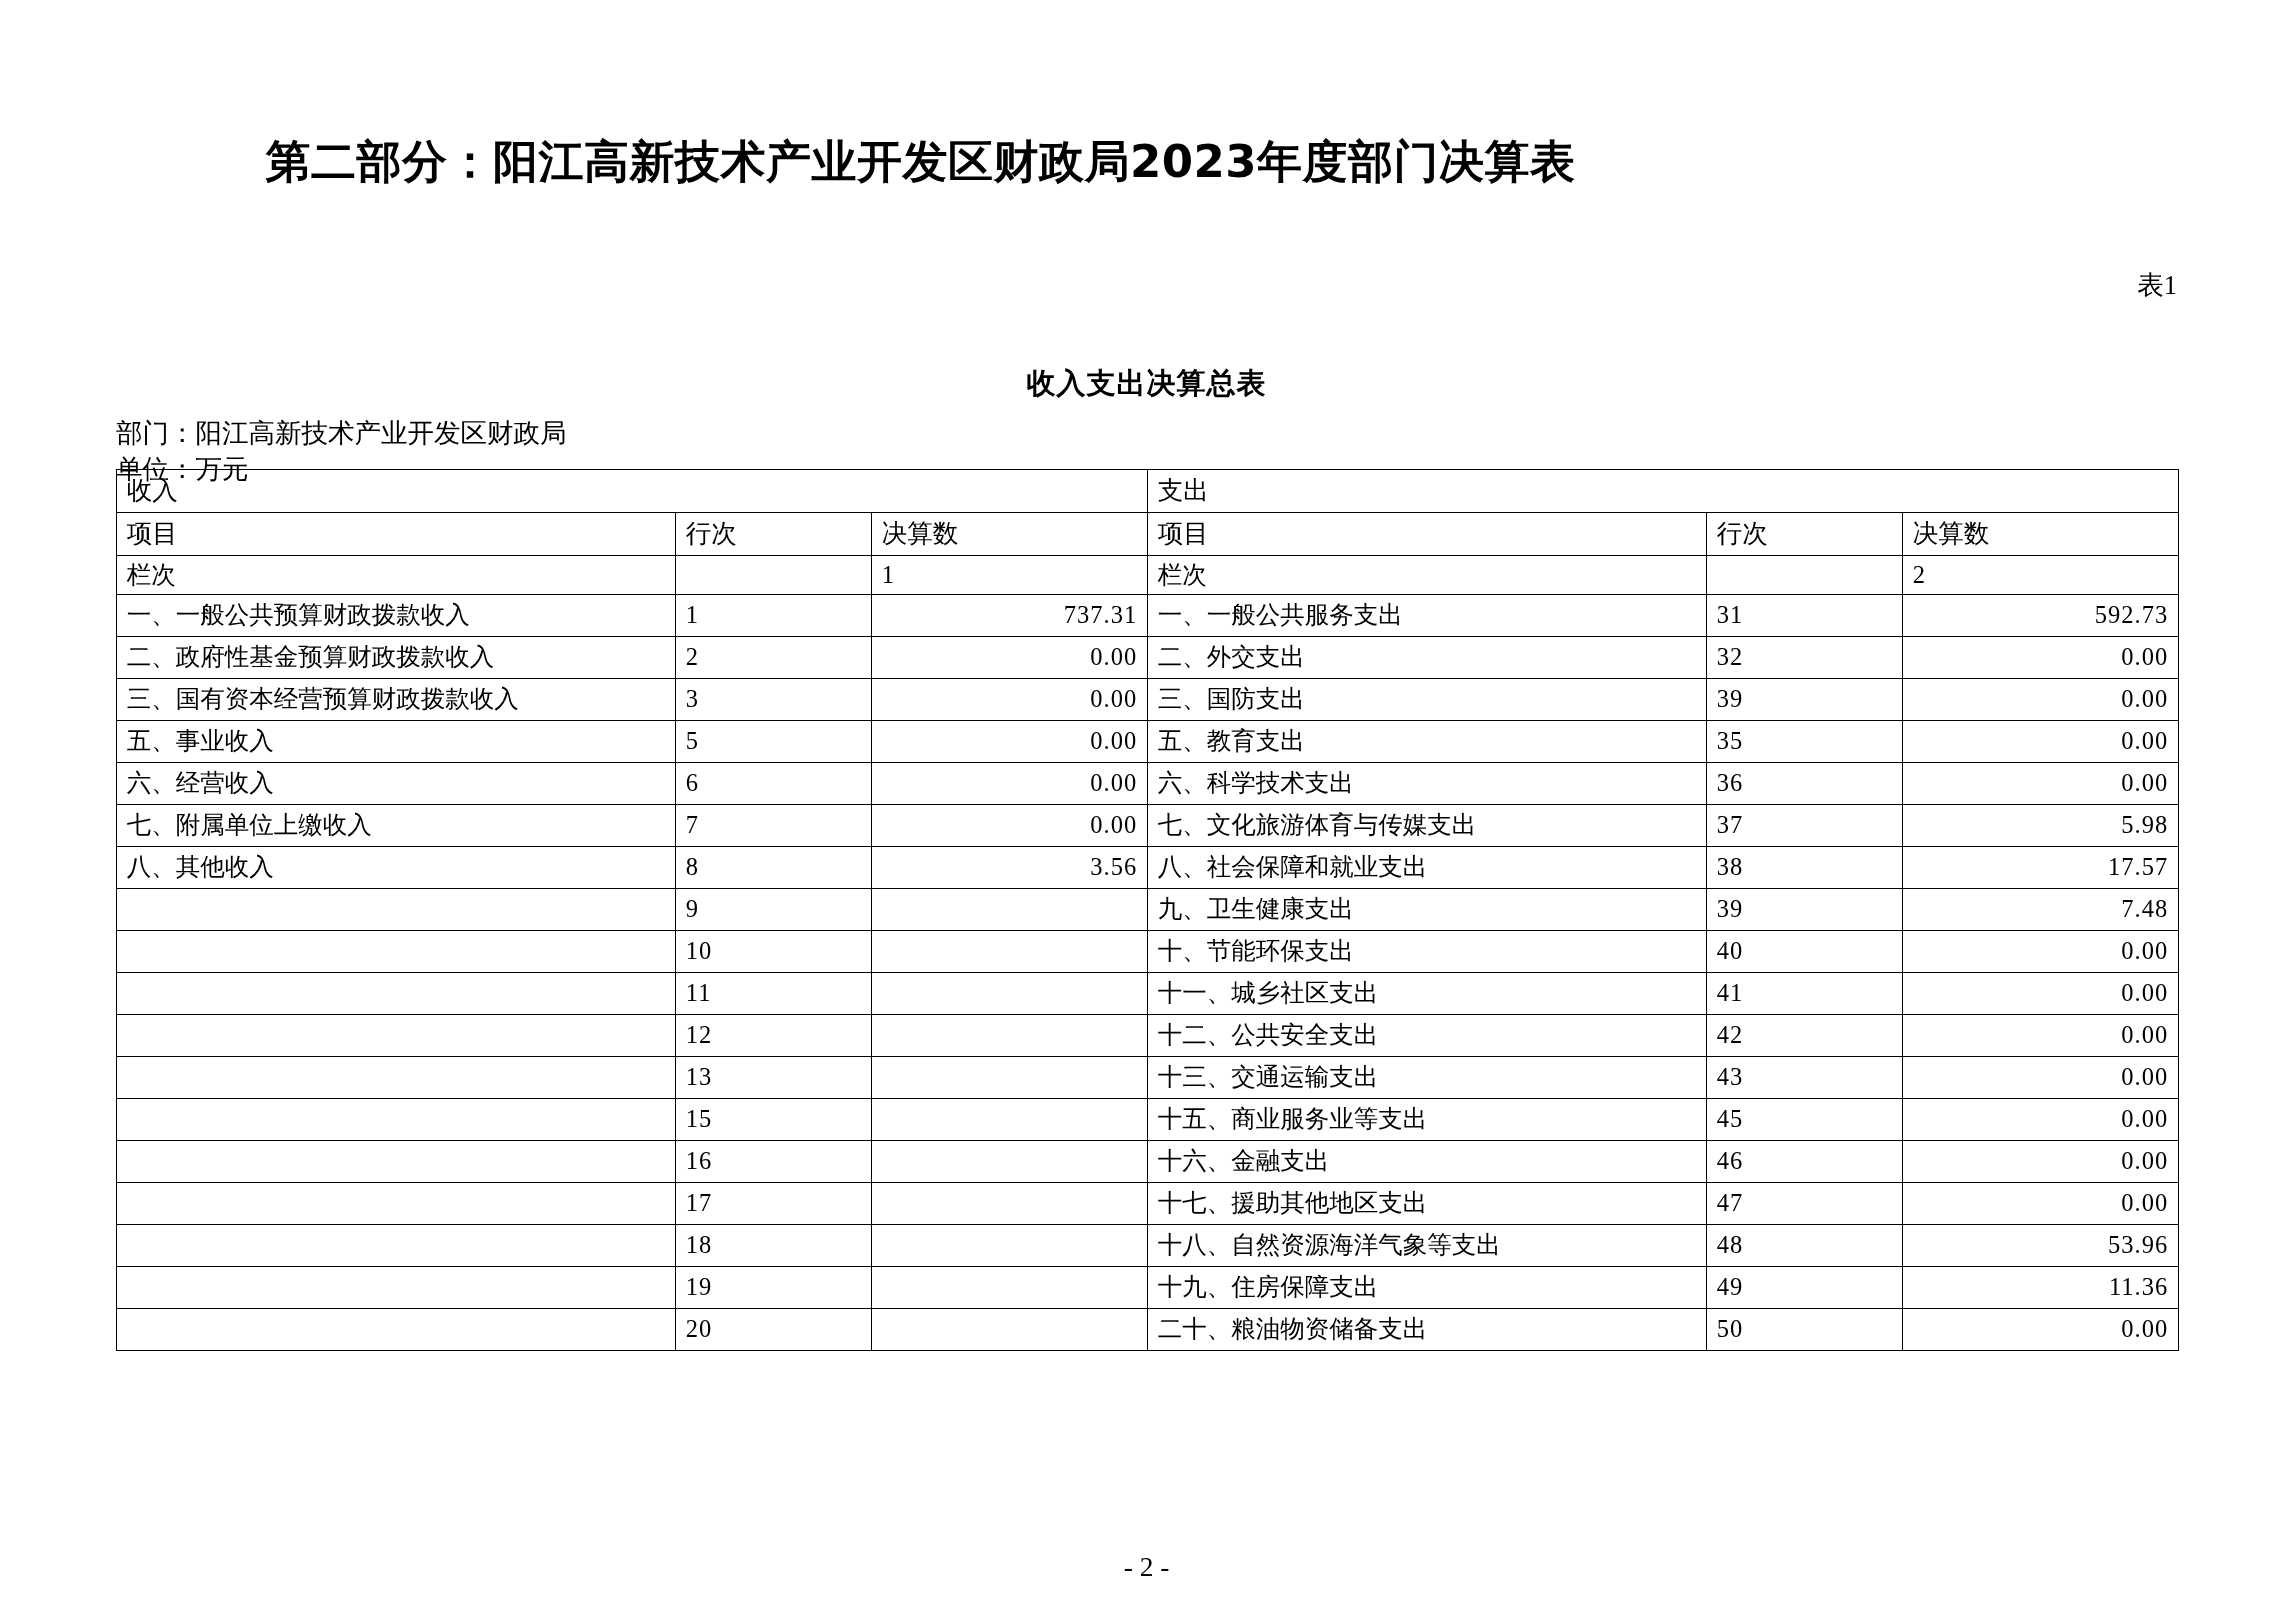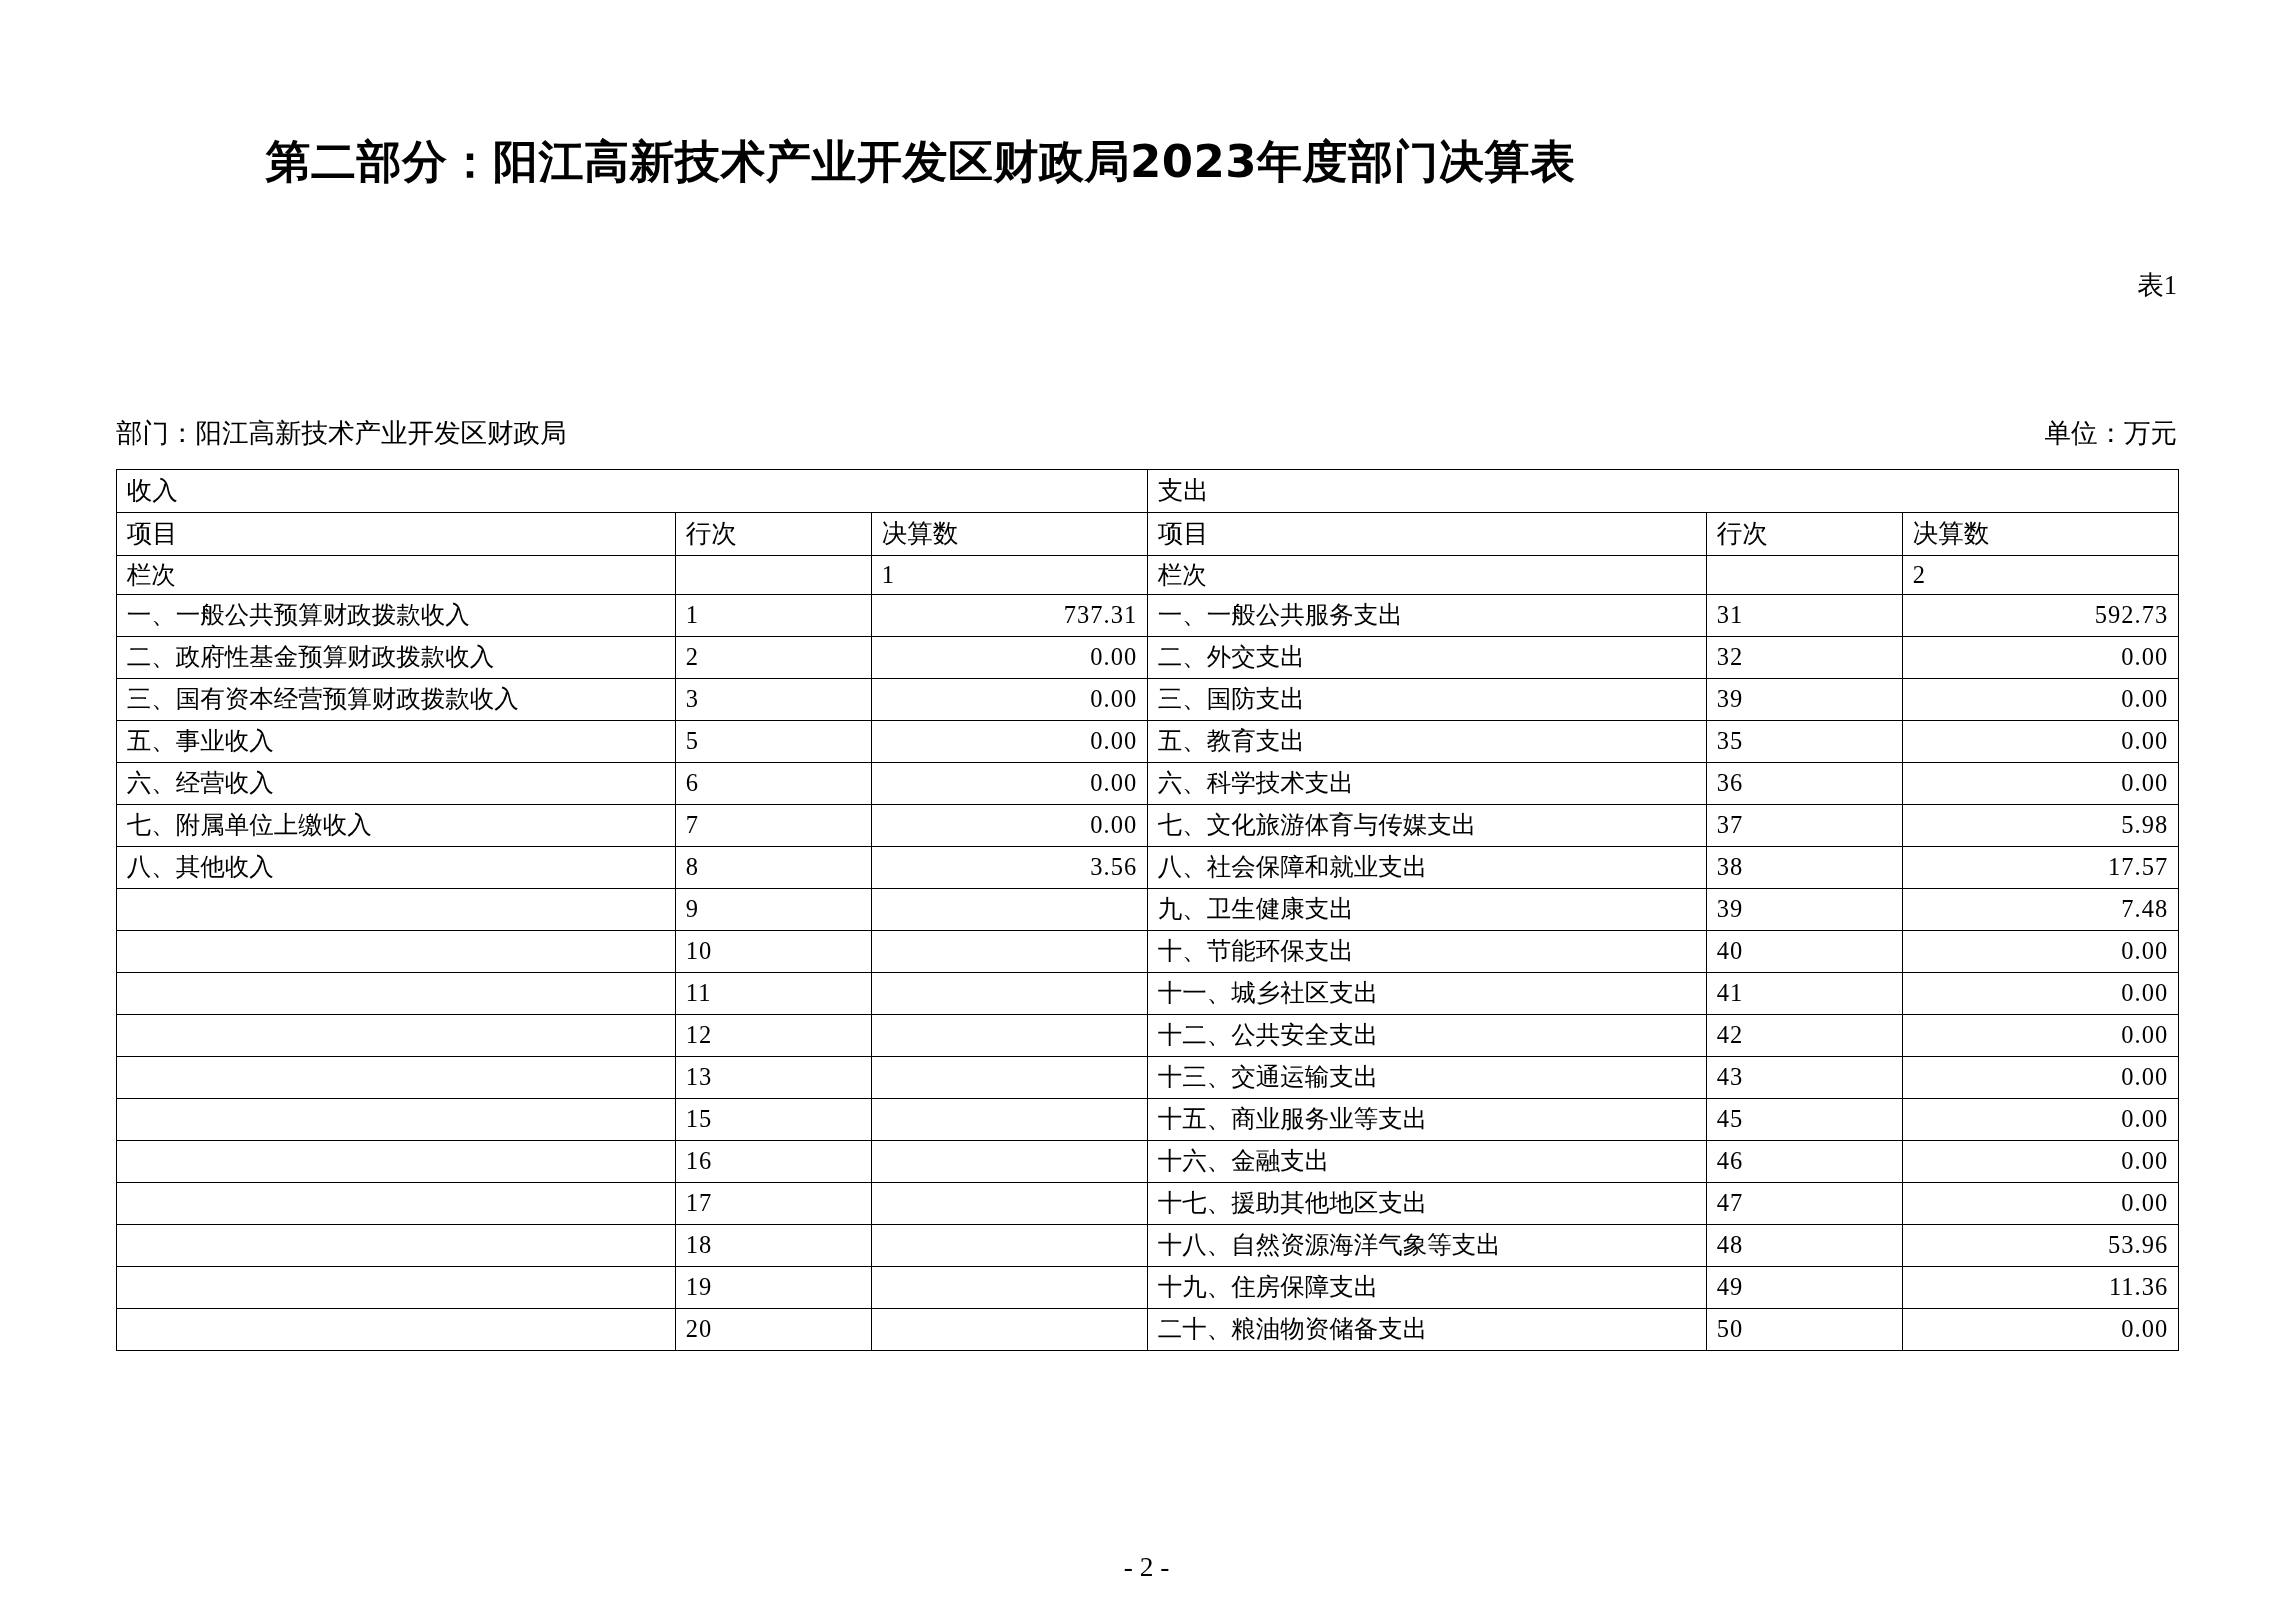--- a/index.html
+++ b/index.html
@@ -60,20 +60,21 @@
 
   
   .meta-row {
     position: absolute;
     top: 415px;
     left: 116px;
     width: 2061px;
     display: flex;
     justify-content: space-between;
     font-size: 26.5px;
+    flex-direction: column;
   }
   .meta-left, .meta-right { white-space: nowrap; }
 
   
   .budget-table {
     position: absolute;
     top: 469px;
     left: 116px;
     width: 2063px;
     border-collapse: collapse;
@@ -129,20 +130,21 @@
 </style>
 </head>
 <body>
 
 <div class="page">
 
   <h1 class="doc-title">第二部分：阳江高新技术产业开发区财政局2023年度部门决算表</h1>
 
   <div class="table-number">表1</div>
 
+  <h2 class="sub-title">收入支出决算总表</h2>
 
   <div class="meta-row">
     <span class="meta-left">部门：阳江高新技术产业开发区财政局</span>
     <span class="meta-right">单位：万元</span>
   </div>
 
   <table class="budget-table">
     <colgroup>
       <col class="c-item">
         <col class="c-line">

